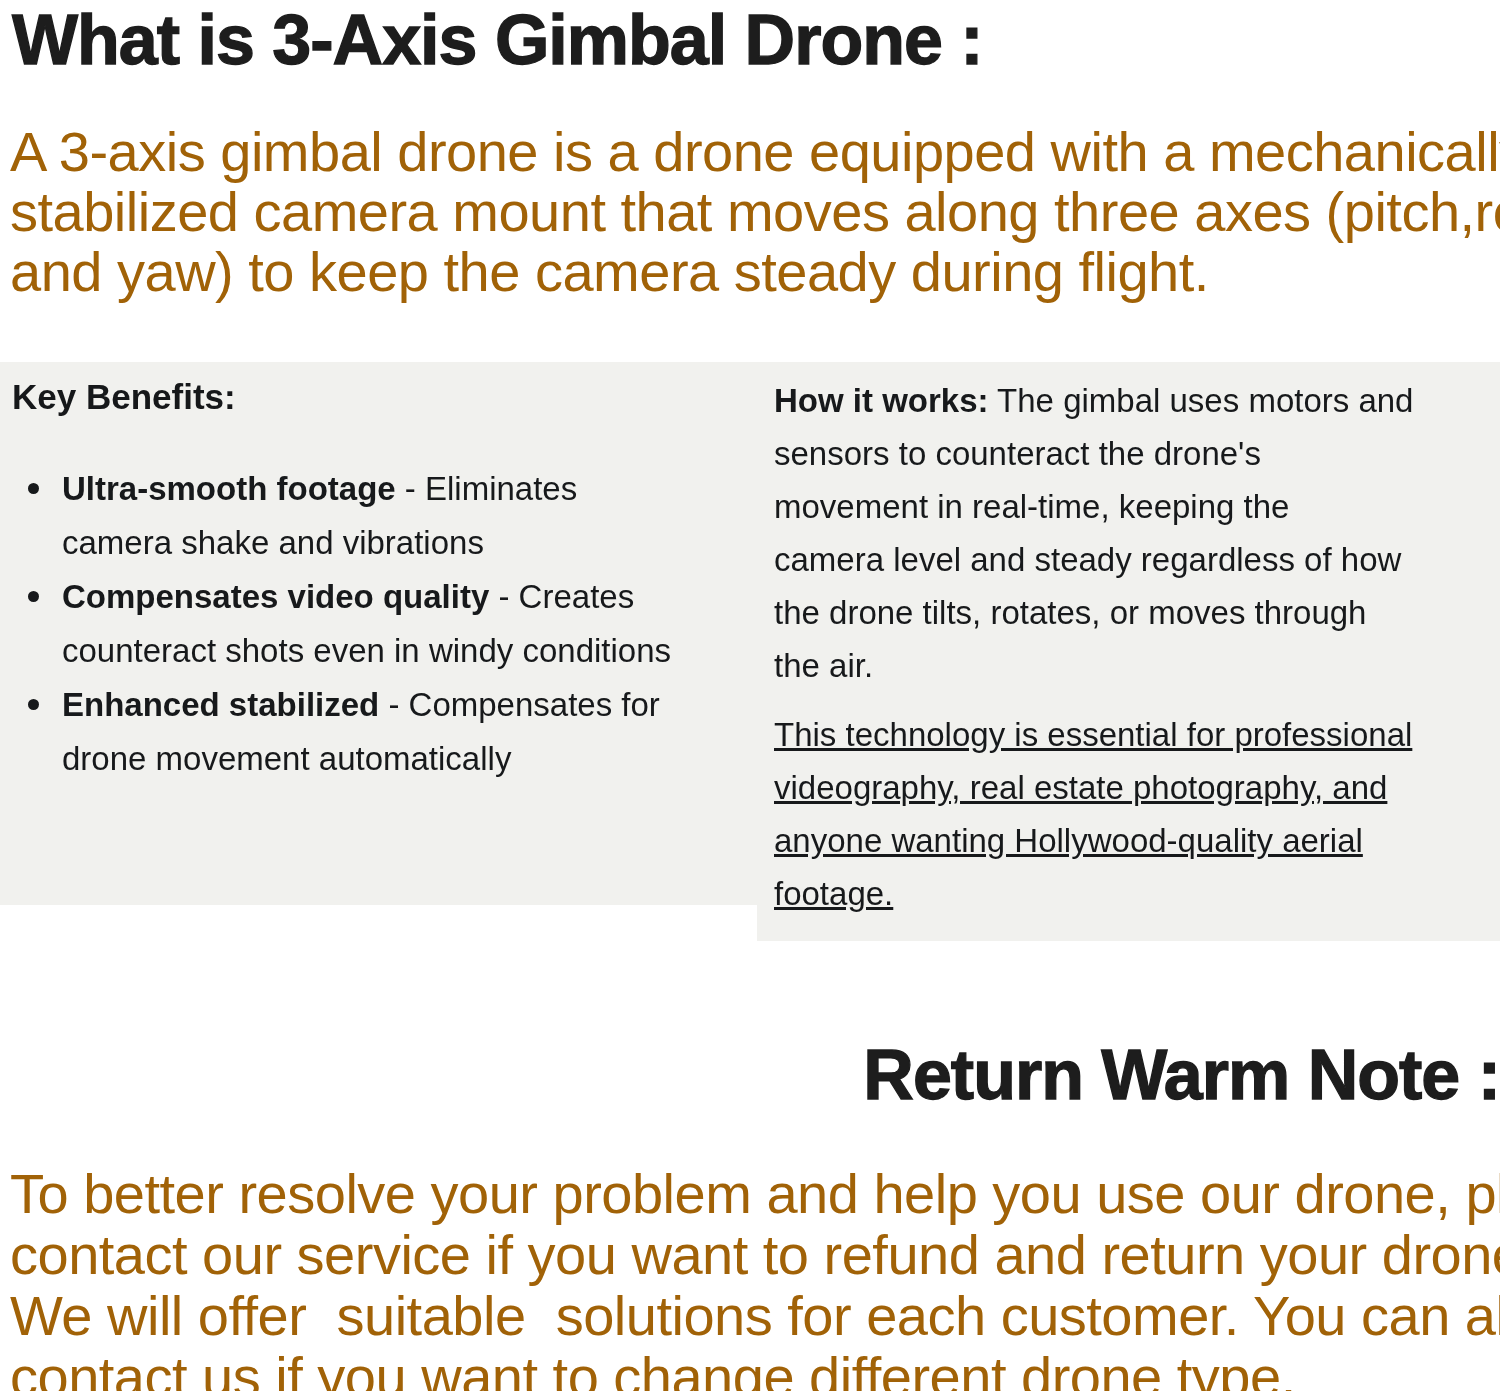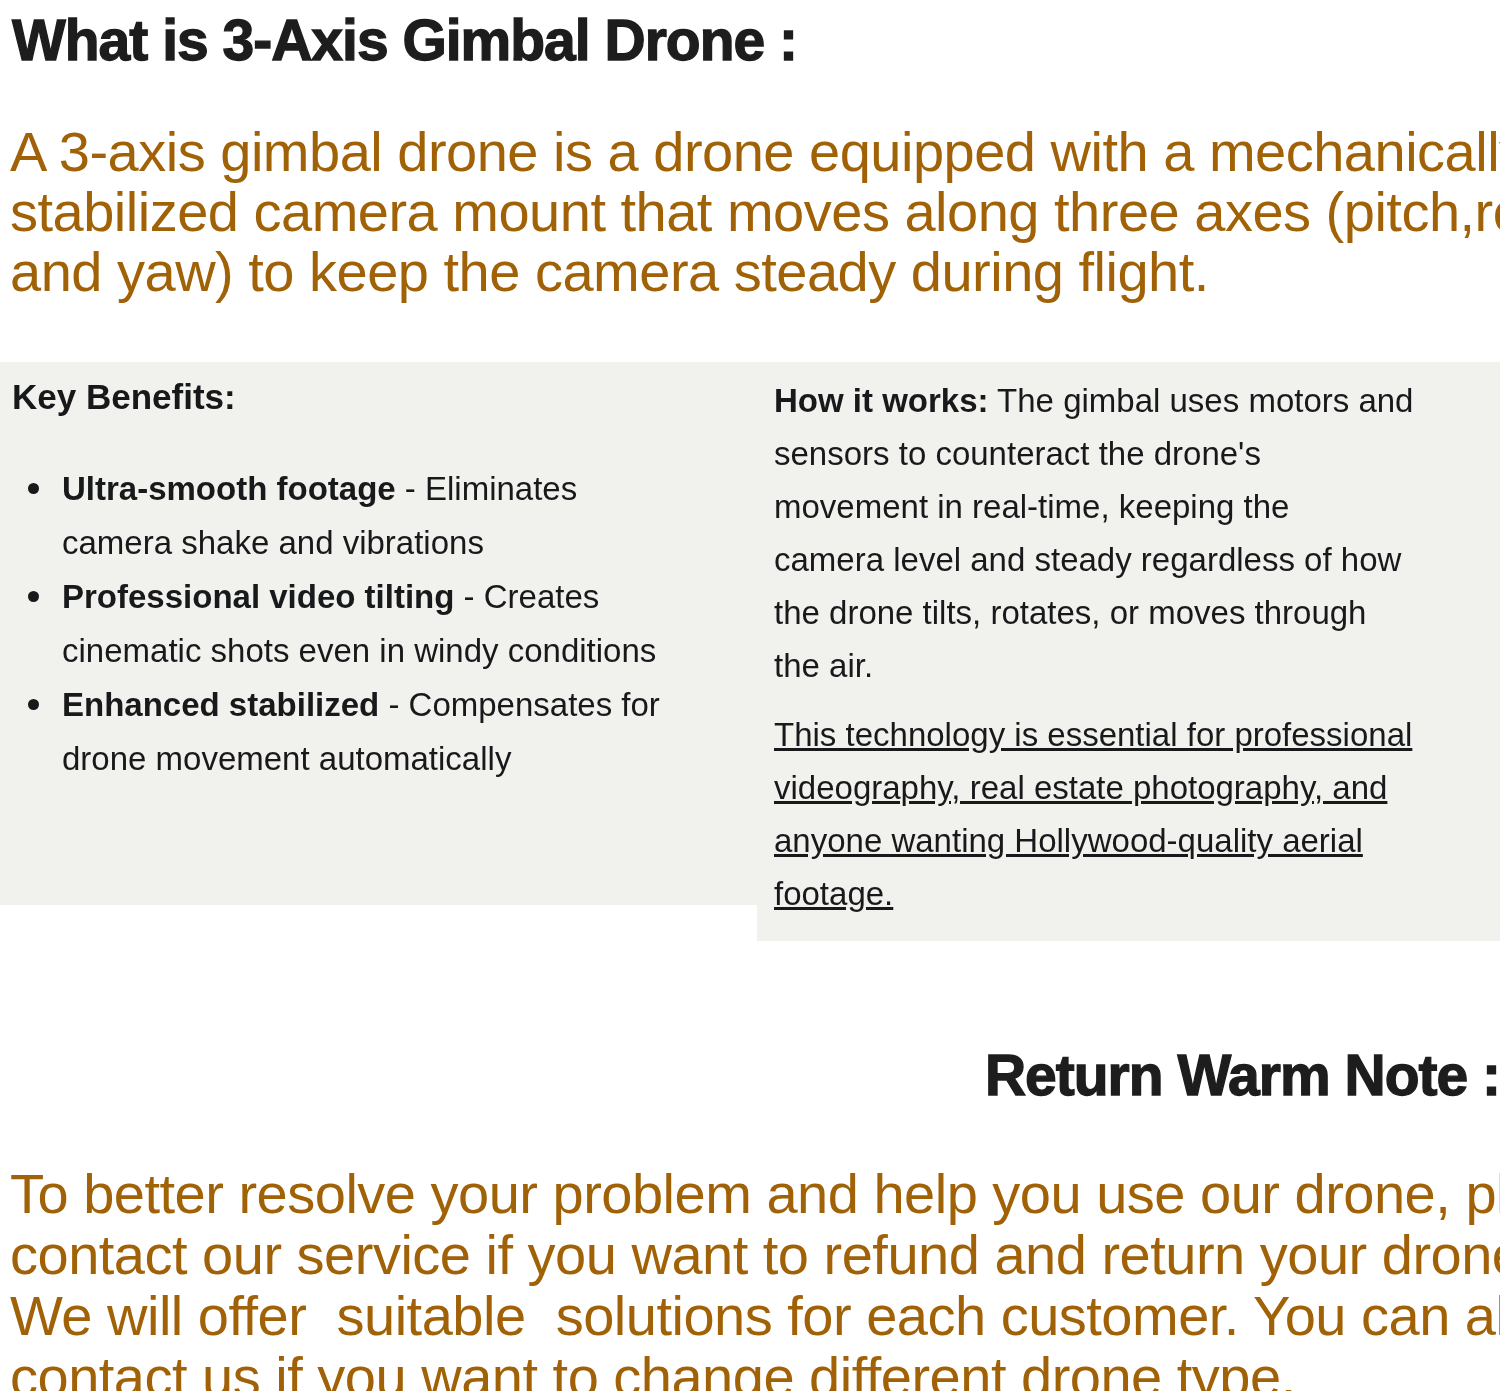--- a/index.html
+++ b/index.html
@@ -12,21 +12,21 @@
     font-family: "Liberation Sans", sans-serif;
     color: #1a1a1a;
   }
   .page { width: 1500px; height: 1391px; position: relative; }
 
   .big-heading {
     font-family: "Liberation Sans", sans-serif;
     font-weight: 900;
     -webkit-text-stroke: 1.3px #1d1d1d;
     color: #1d1d1d;
-    font-size: 57px;
+    font-size: 70px;
     line-height: 76px;
     letter-spacing: -1px;
     margin: 2px 0 0 12px;
     white-space: pre;
   }
   .lede {
     font-size: 56px;
     line-height: 60px;
     letter-spacing: -0.5px;
     color: #a16207;
@@ -115,22 +115,22 @@
     <section class="panel panel-left">
       <h2 class="panel-heading">Key Benefits:</h2>
       <ul class="benefits">
         <li class="benefit">
           <span class="dot"></span>
           <span class="benefit-text"><b>Ultra-smooth footage</b><span> - Eliminates
 camera shake and vibrations</span></span>
         </li>
         <li class="benefit">
           <span class="dot"></span>
-          <span class="benefit-text"><b>Professional video tilting</b><span> - Creates
-cinematic shots even in windy conditions</span></span>
+          <span class="benefit-text"><b>Compensates video quality</b><span> - Creates
+counteract shots even in windy conditions</span></span>
         </li>
         <li class="benefit">
           <span class="dot"></span>
           <span class="benefit-text"><b>Enhanced stabilized</b><span> - Compensates for
 drone movement automatically</span></span>
         </li>
       </ul>
     </section>
 
     <section class="panel panel-right">

